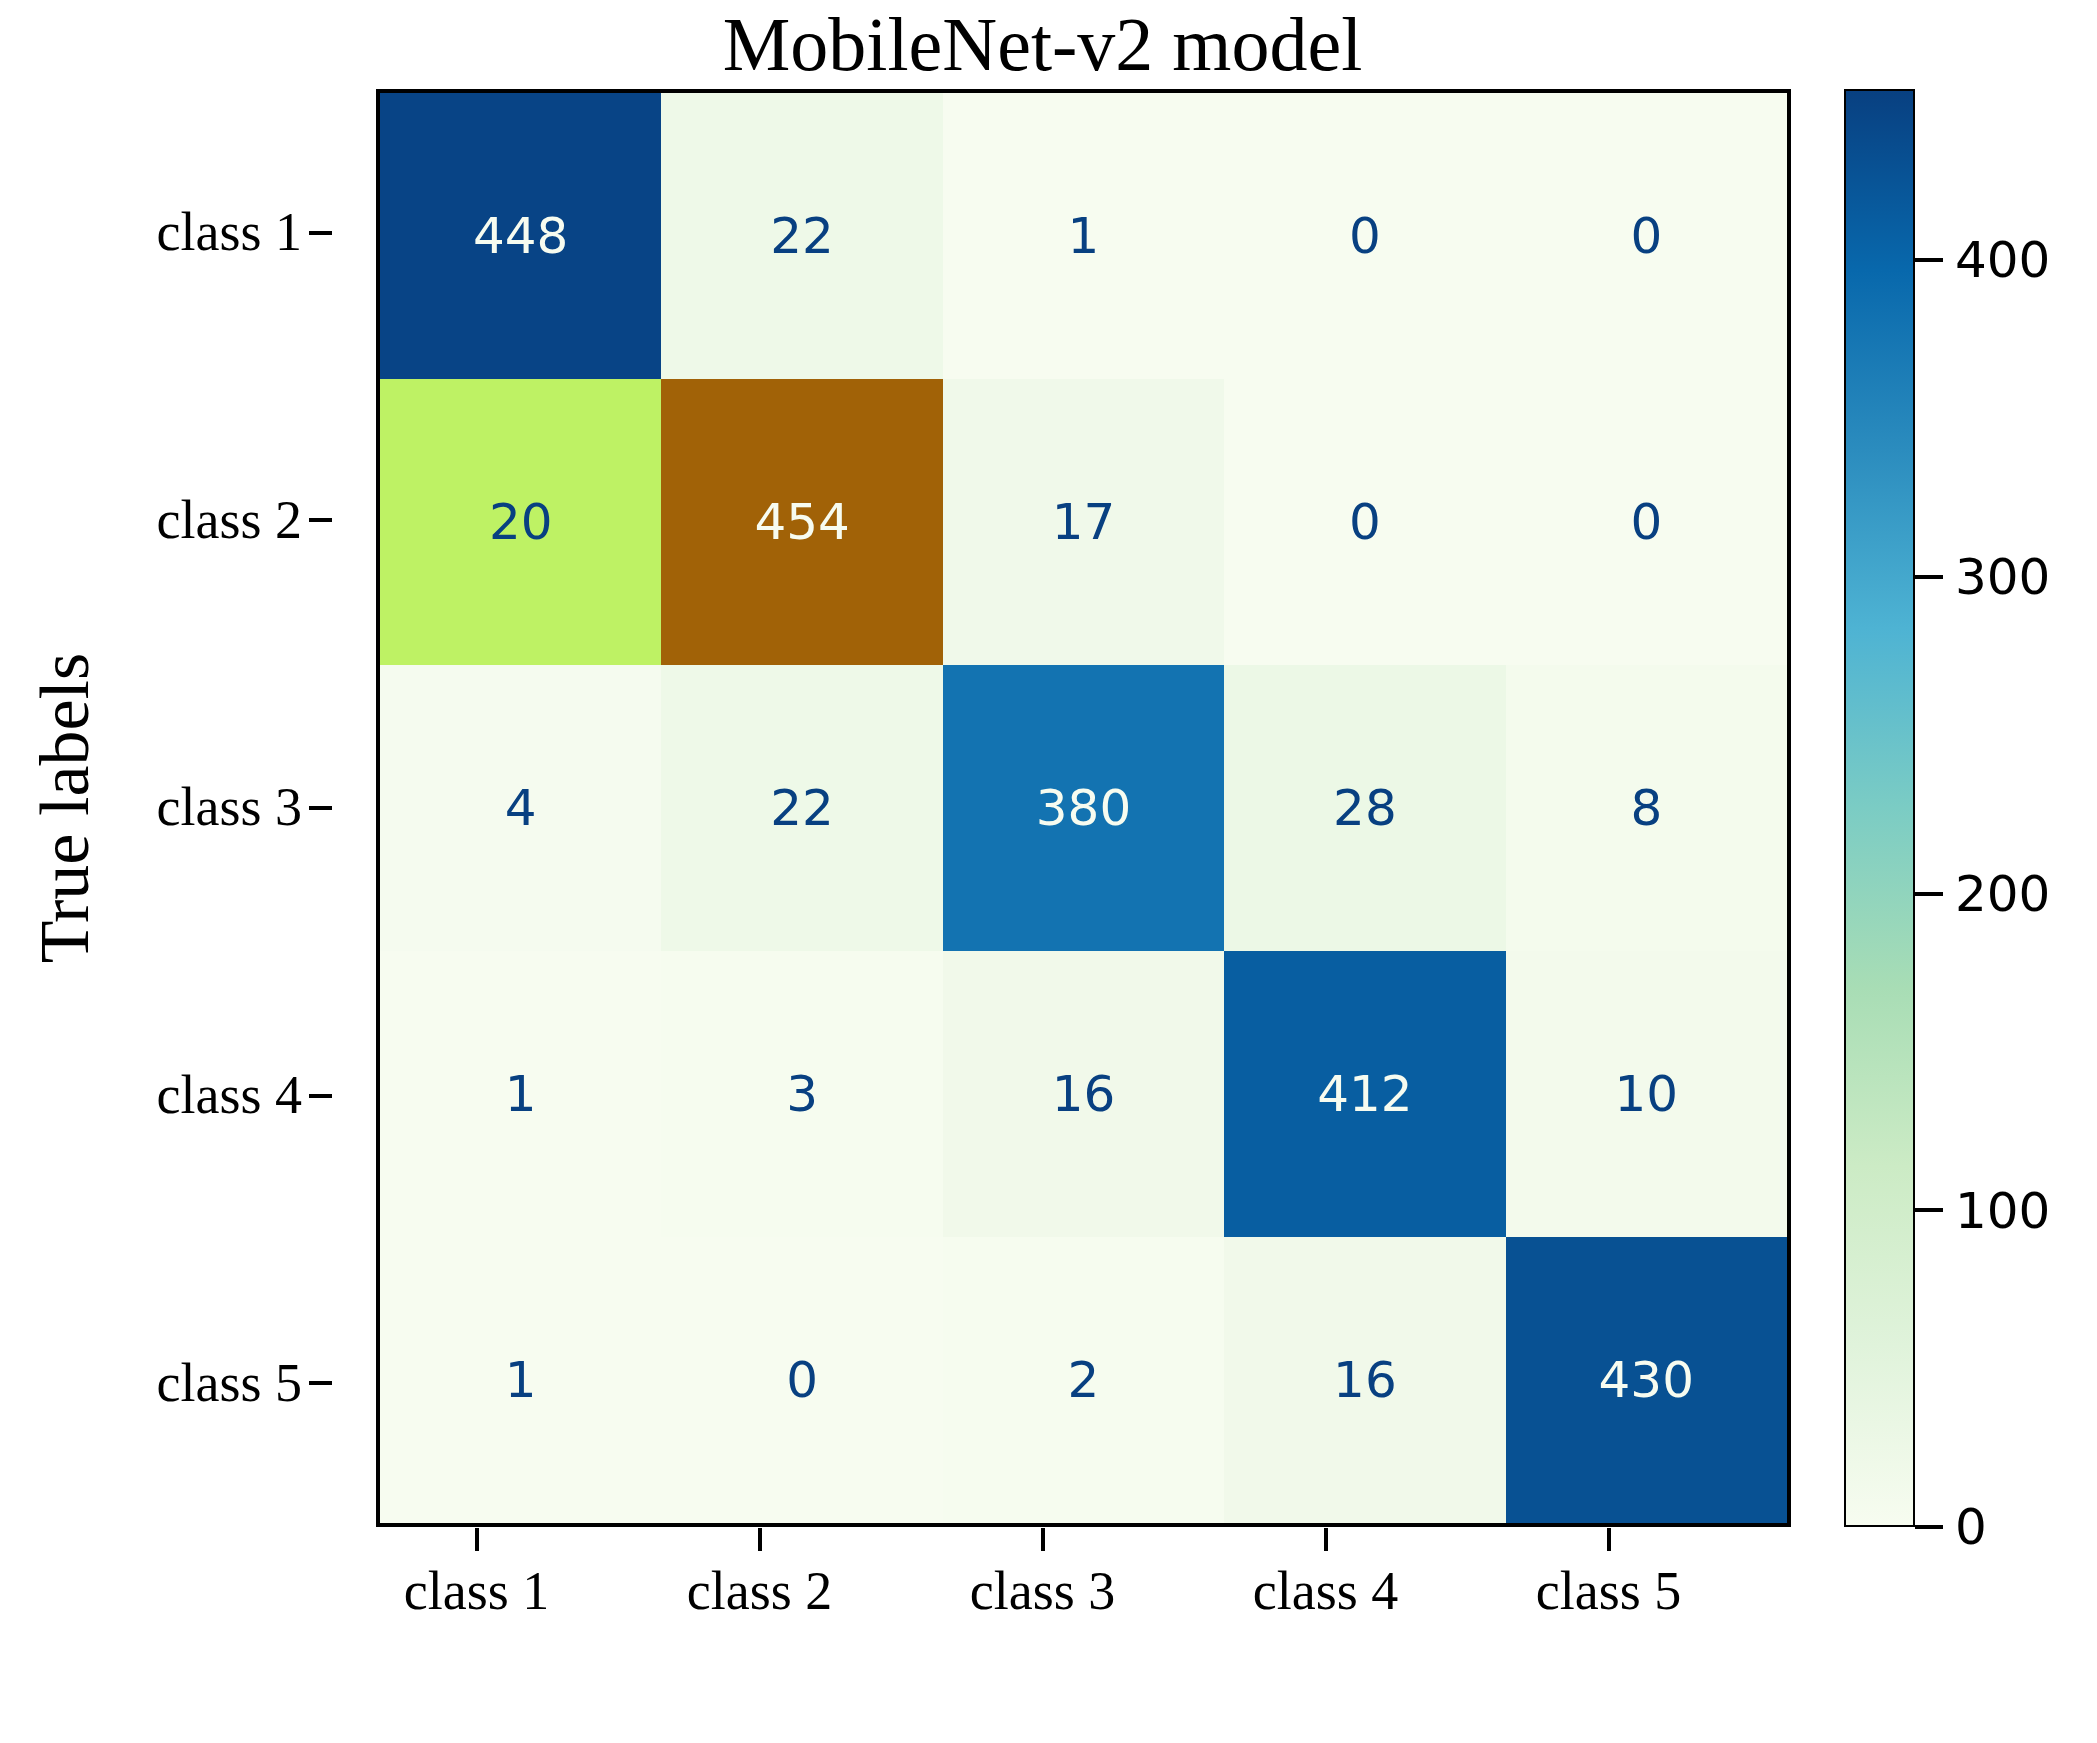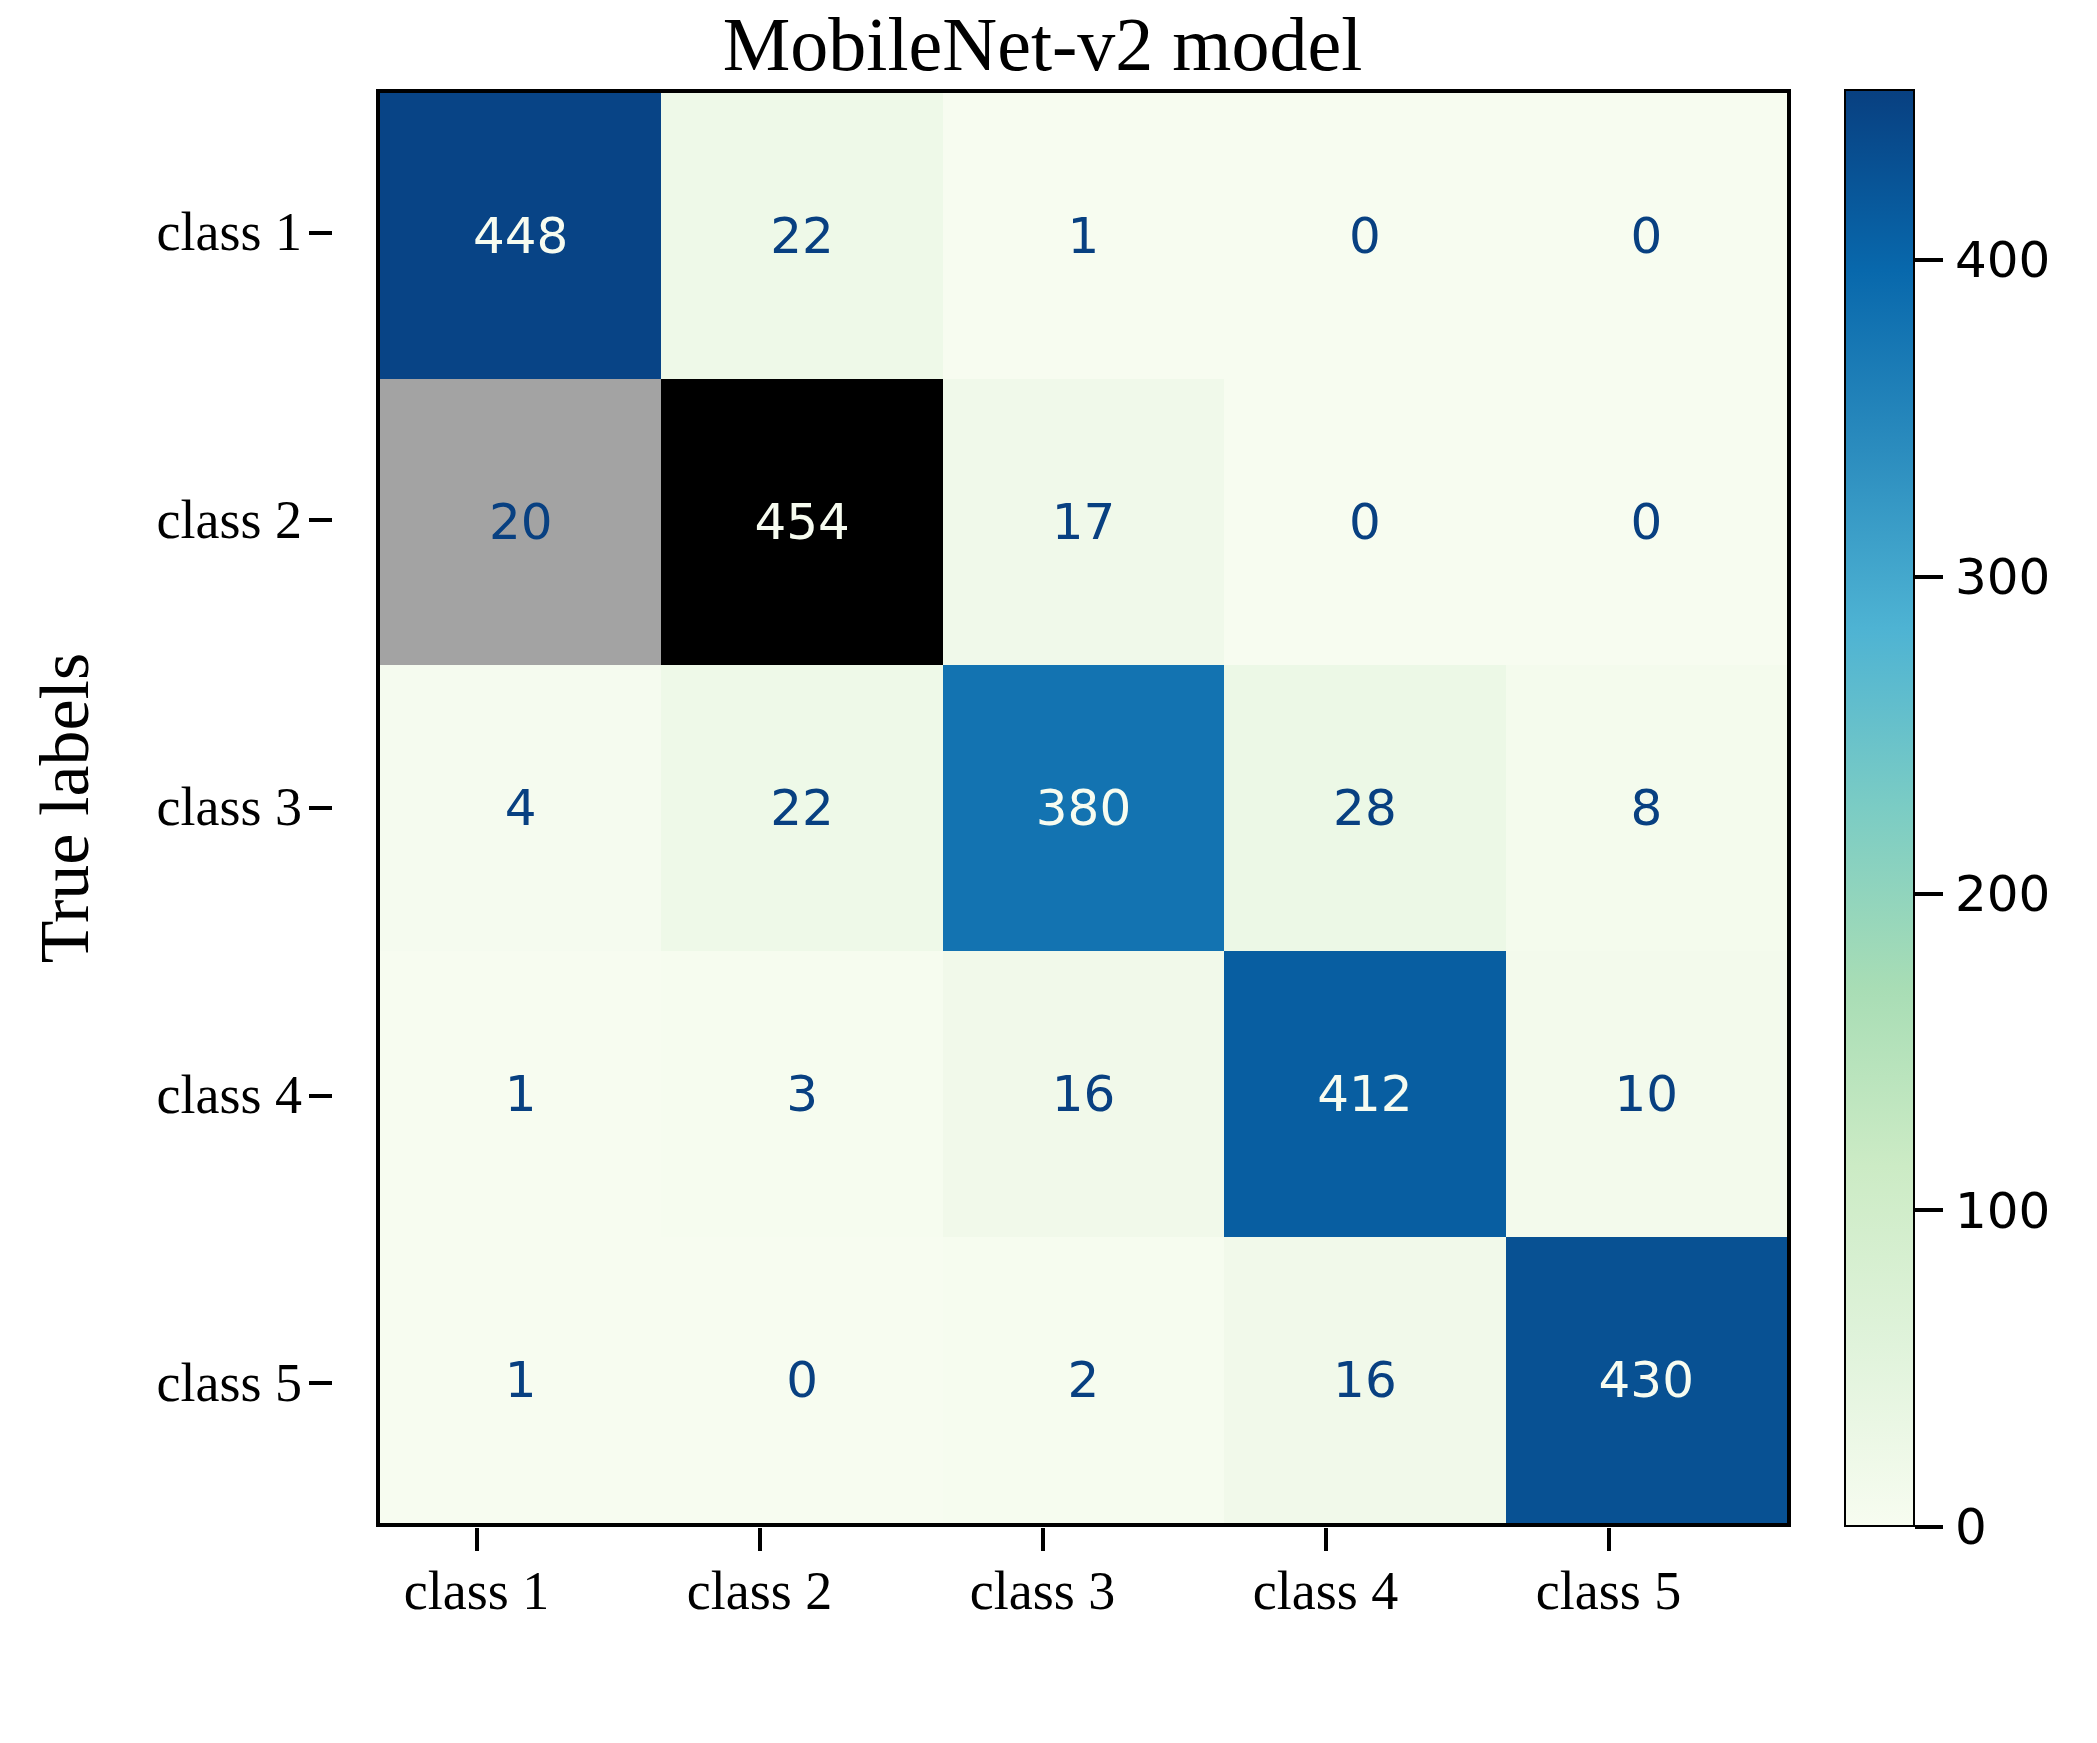--- a/index.html
+++ b/index.html
@@ -138,22 +138,22 @@
       <div class="tick-mark"></div>
     </div>
 
   <div class="plot-area">
     <div class="matrix">
         <div class="cell" style="background: rgb(8, 68, 134); color: rgb(247, 252, 240);">448</div>
         <div class="cell" style="background: rgb(238, 249, 232); color: rgb(8, 64, 129);">22</div>
         <div class="cell" style="background: rgb(247, 252, 240); color: rgb(8, 64, 129);">1</div>
         <div class="cell" style="background: rgb(247, 252, 240); color: rgb(8, 64, 129);">0</div>
         <div class="cell" style="background: rgb(247, 252, 240); color: rgb(8, 64, 129);">0</div>
-        <div class="cell" style="background: #a3a3a3; color: rgb(8, 64, 129);">20</div>
-        <div class="cell" style="background: #000000; color: rgb(247, 252, 240);">454</div>
+        <div class="cell" style="background: #bef264; color: rgb(8, 64, 129);">20</div>
+        <div class="cell" style="background: #a16207; color: rgb(247, 252, 240);">454</div>
         <div class="cell" style="background: rgb(240, 249, 234); color: rgb(8, 64, 129);">17</div>
         <div class="cell" style="background: rgb(247, 252, 240); color: rgb(8, 64, 129);">0</div>
         <div class="cell" style="background: rgb(247, 252, 240); color: rgb(8, 64, 129);">0</div>
         <div class="cell" style="background: rgb(245, 251, 239); color: rgb(8, 64, 129);">4</div>
         <div class="cell" style="background: rgb(238, 249, 232); color: rgb(8, 64, 129);">22</div>
         <div class="cell" style="background: rgb(19, 115, 177); color: rgb(247, 252, 240);">380</div>
         <div class="cell" style="background: rgb(236, 248, 230); color: rgb(8, 64, 129);">28</div>
         <div class="cell" style="background: rgb(244, 251, 237); color: rgb(8, 64, 129);">8</div>
         <div class="cell" style="background: rgb(247, 252, 240); color: rgb(8, 64, 129);">1</div>
         <div class="cell" style="background: rgb(246, 252, 239); color: rgb(8, 64, 129);">3</div>

